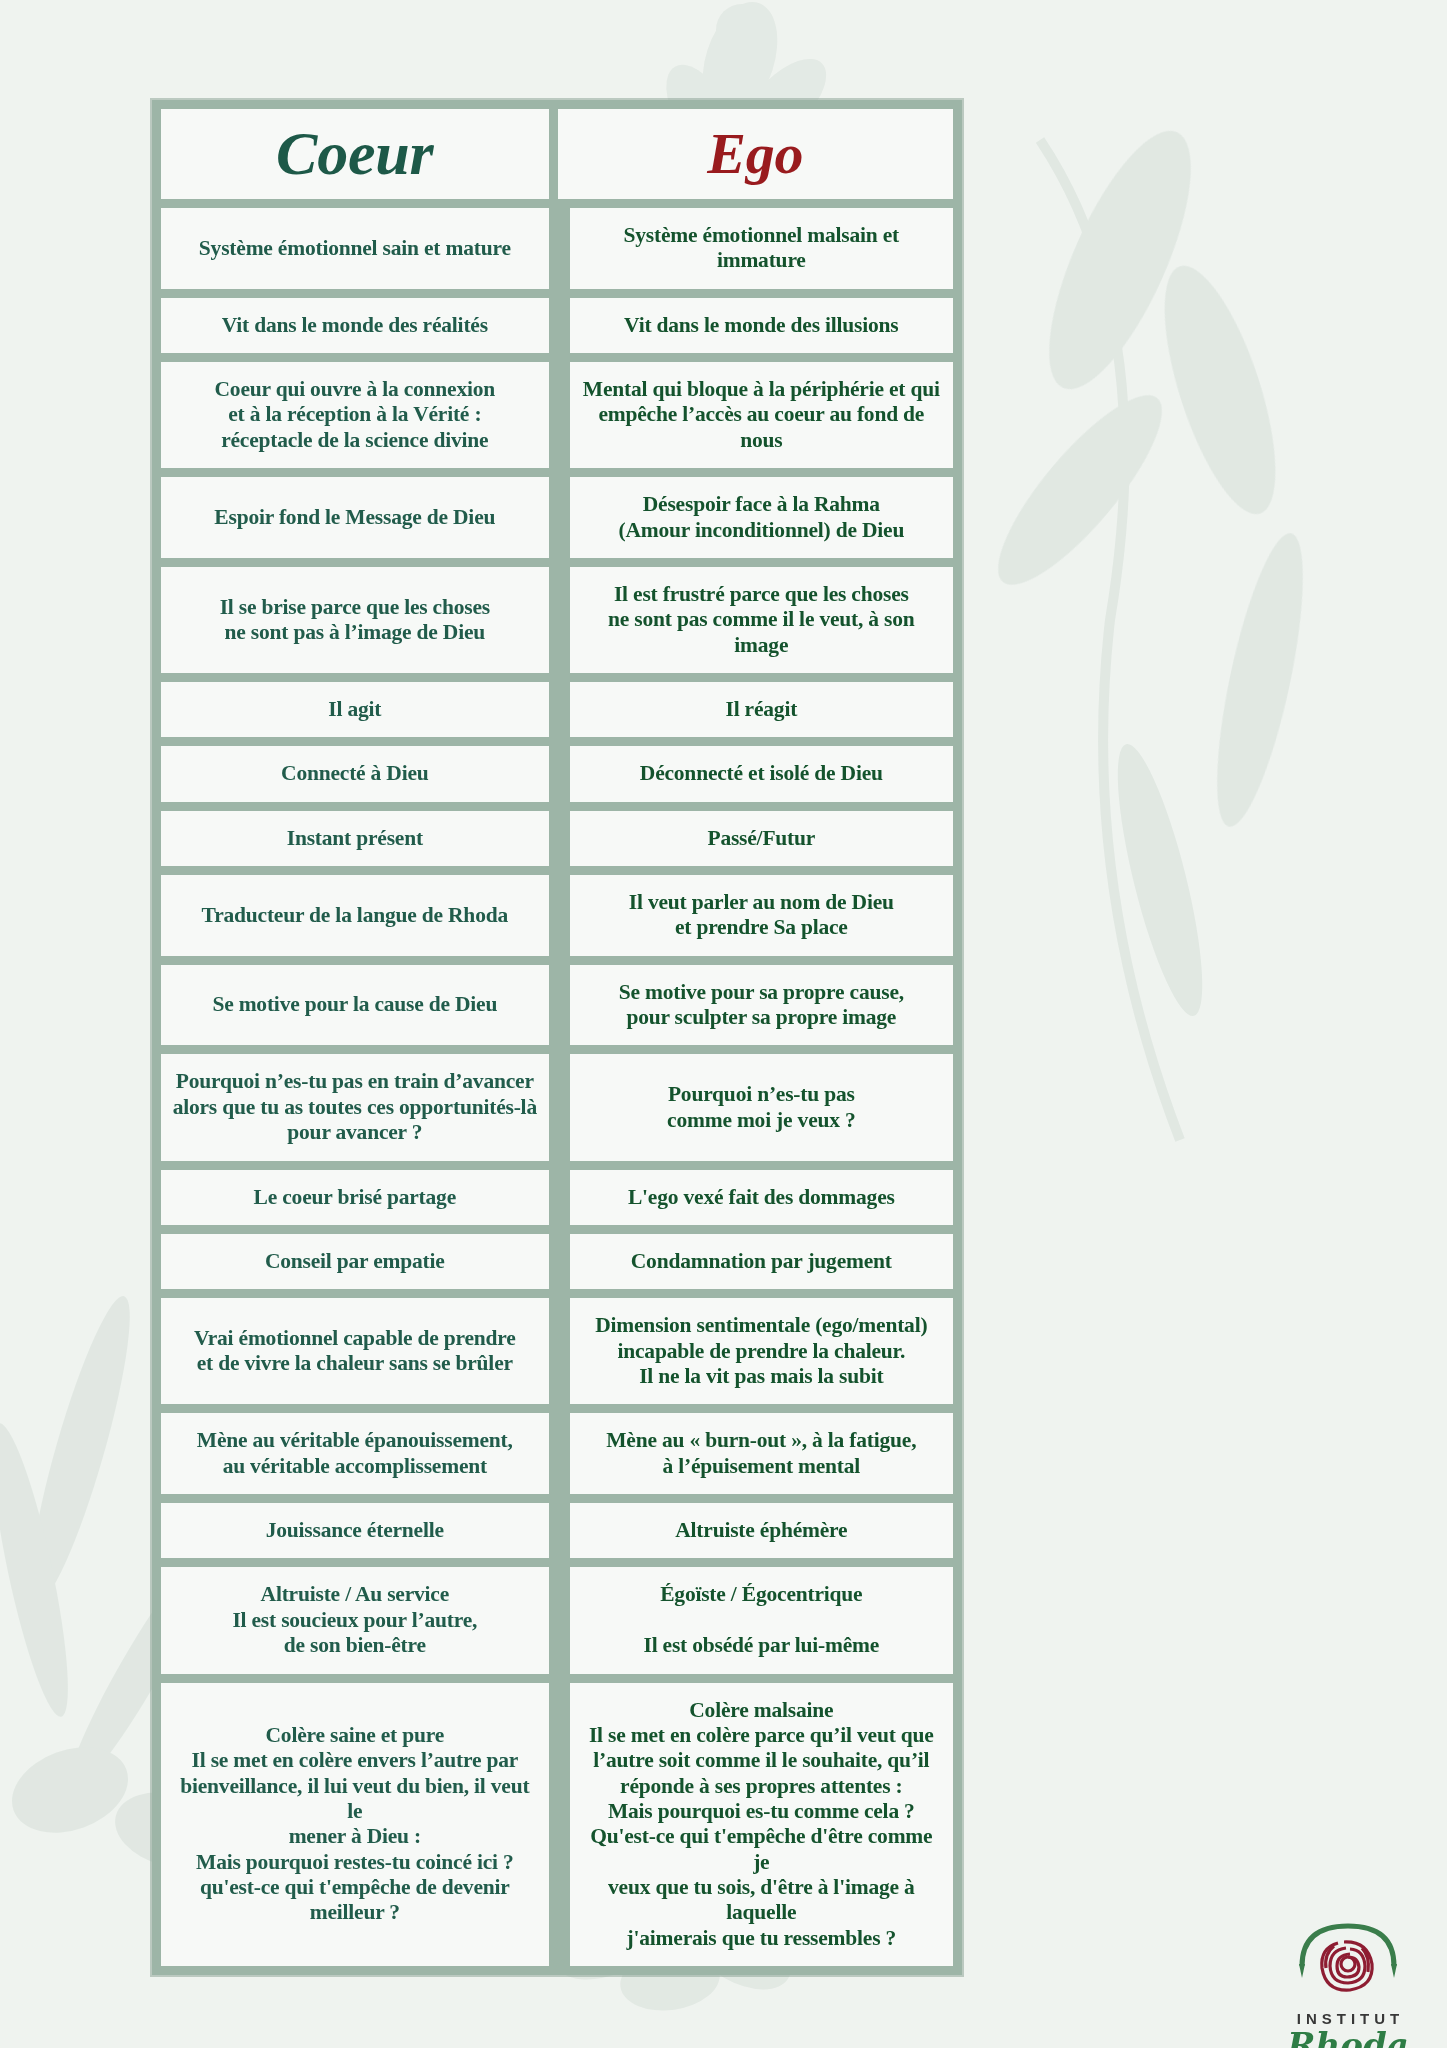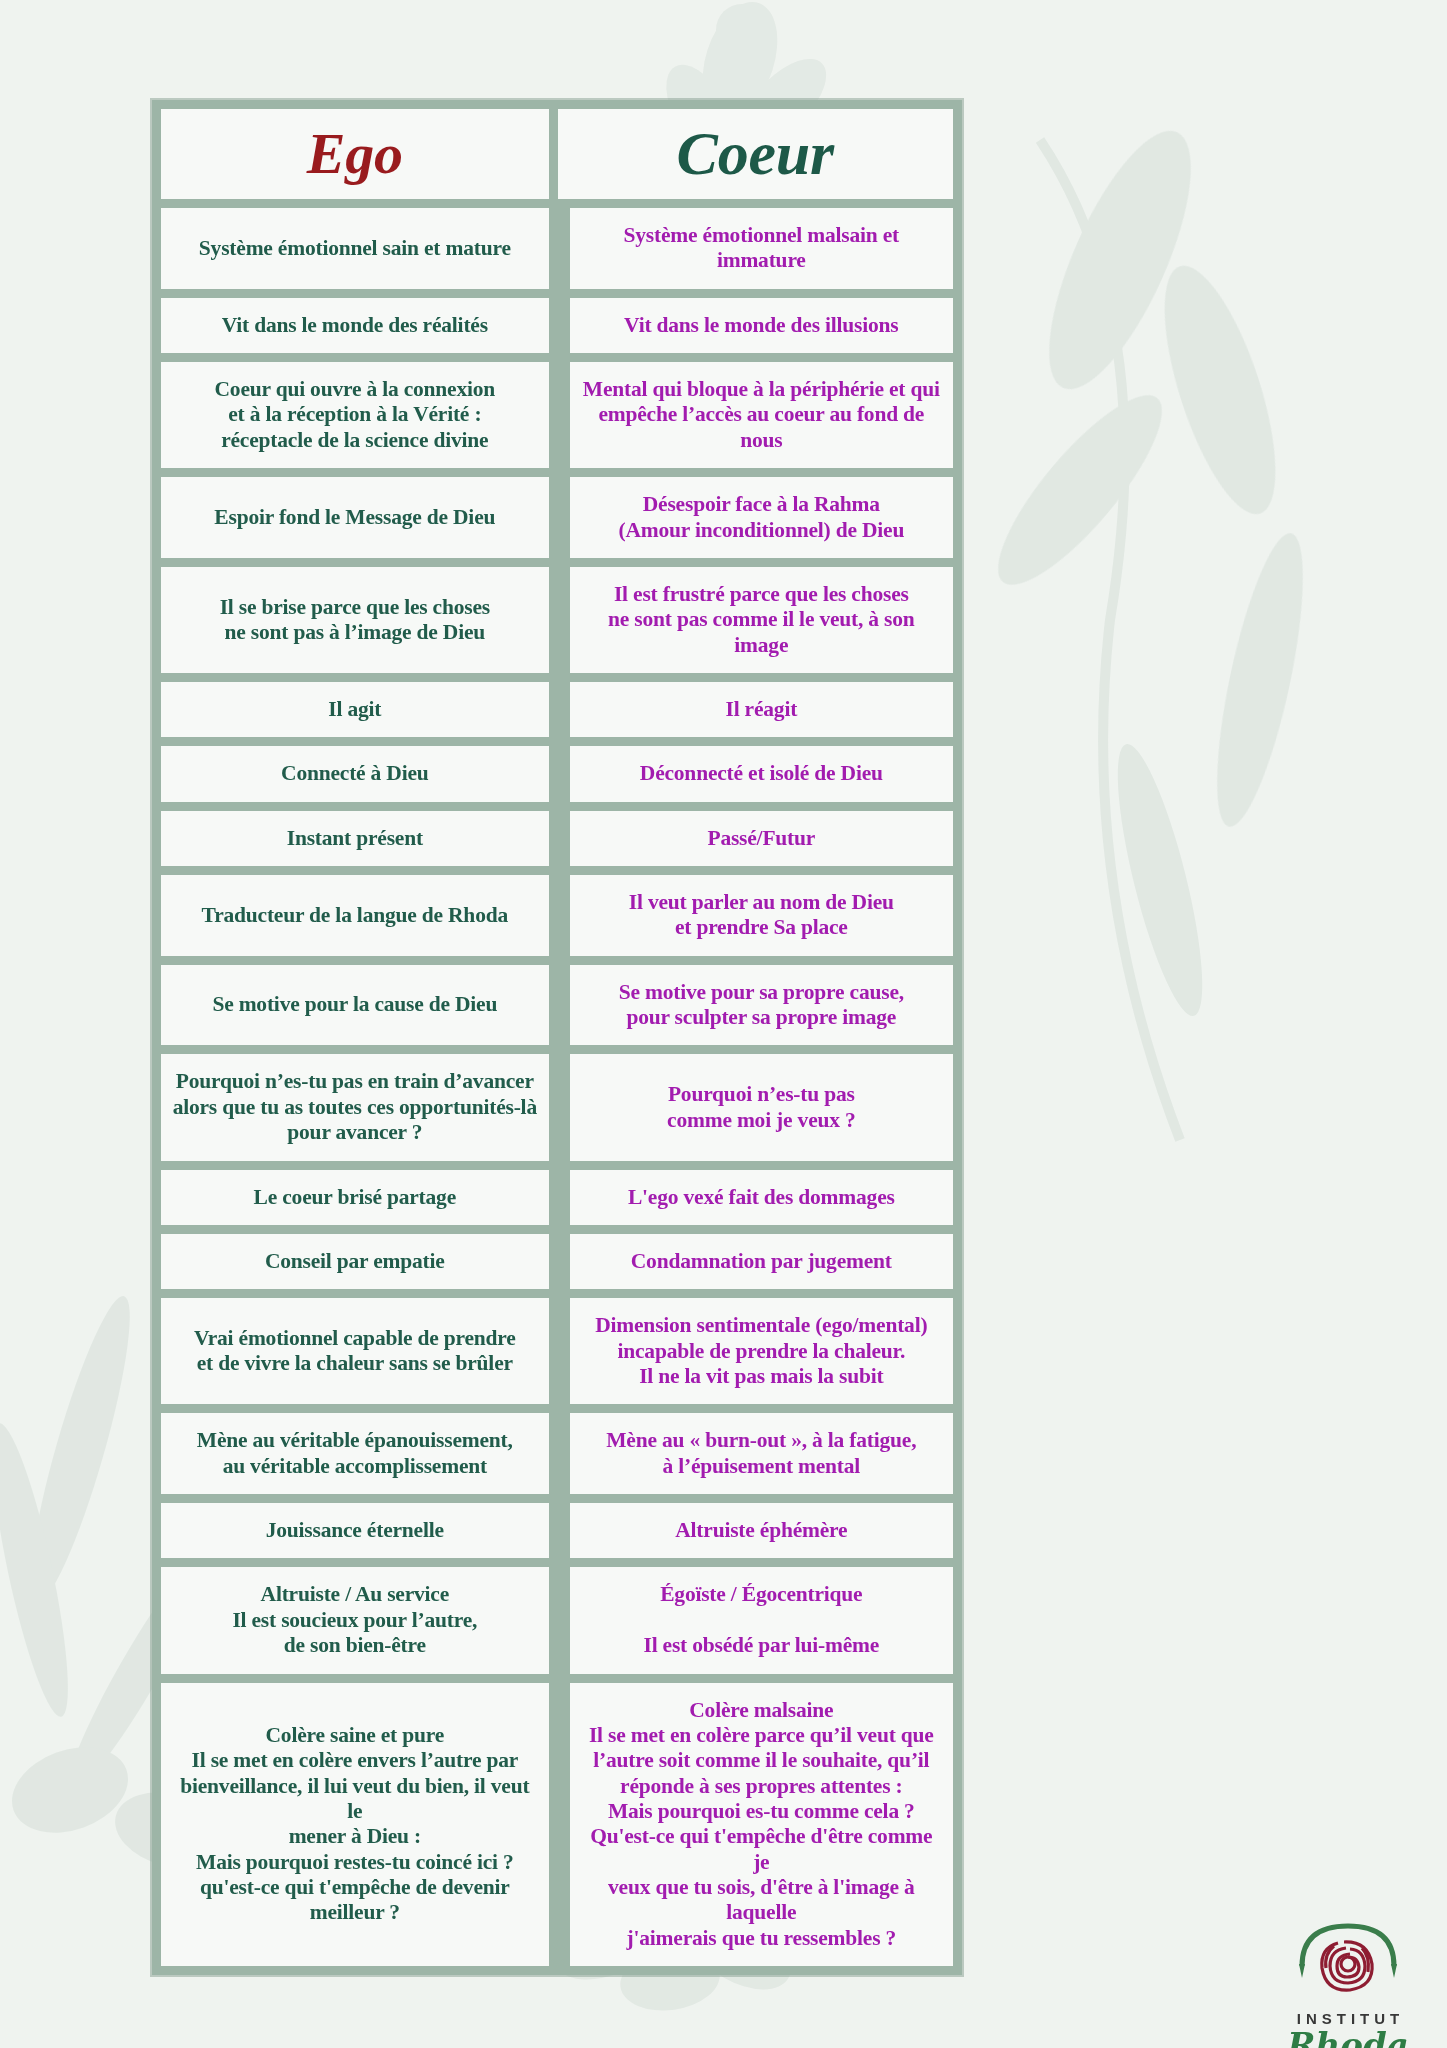--- a/index.html
+++ b/index.html
@@ -19,21 +19,21 @@
   }
   .cell{
     background:#f7f9f7;
     display:flex;align-items:center;justify-content:center;
     text-align:center;padding:15px 10px;box-sizing:border-box;
     white-space:pre-line;
     font-weight:700;font-size:21.5px;line-height:1.18;
     letter-spacing:-0.2px;
   }
   .cell.coeur{color:#215c4b;}
-  .cell.ego{color:#a21caf;margin-left:12px;}
+  .cell.ego{color:#14532d;margin-left:12px;}
   .cell.header{min-height:90px;padding:6px;}
   .header-title{font-style:italic;font-weight:700;white-space:normal;}
   .header-title.coeur-title{color:#1d5948;font-size:62px;}
   .header-title.ego-title{color:#991b1e;font-size:58px;}
   
   .logo{
     position:absolute;left:1278px;top:1916px;width:140px;
     display:flex;flex-direction:column;align-items:center;
   }
   .logo-institut{
@@ -84,24 +84,24 @@
     <ellipse cx="350" cy="150" rx="58" ry="32" transform="rotate(8 350 150)"></ellipse>
     <ellipse cx="410" cy="190" rx="56" ry="32" transform="rotate(30 410 190)"></ellipse>
     <ellipse cx="340" cy="220" rx="50" ry="30" transform="rotate(-8 340 220)"></ellipse>
     <circle cx="345" cy="185" r="34"></circle>
     <ellipse cx="540" cy="120" rx="30" ry="90" transform="rotate(35 540 120)"></ellipse>
   </g>
 </svg>
 
 <div class="table">
   <div class="cell header">
-    <span class="header-title ego-title">Ego</span>
+    <span class="header-title coeur-title">Coeur</span>
   </div>
   <div class="cell header">
-    <span class="header-title coeur-title">Coeur</span>
+    <span class="header-title ego-title">Ego</span>
   </div>
 
   <div class="cell coeur">Système émotionnel sain et mature</div>
   <div class="cell ego">Système émotionnel malsain et immature</div>
 
   <div class="cell coeur">Vit dans le monde des réalités</div>
   <div class="cell ego">Vit dans le monde des illusions</div>
 
   <div class="cell coeur">Coeur qui ouvre à la connexion
 et à la réception à la Vérité :

